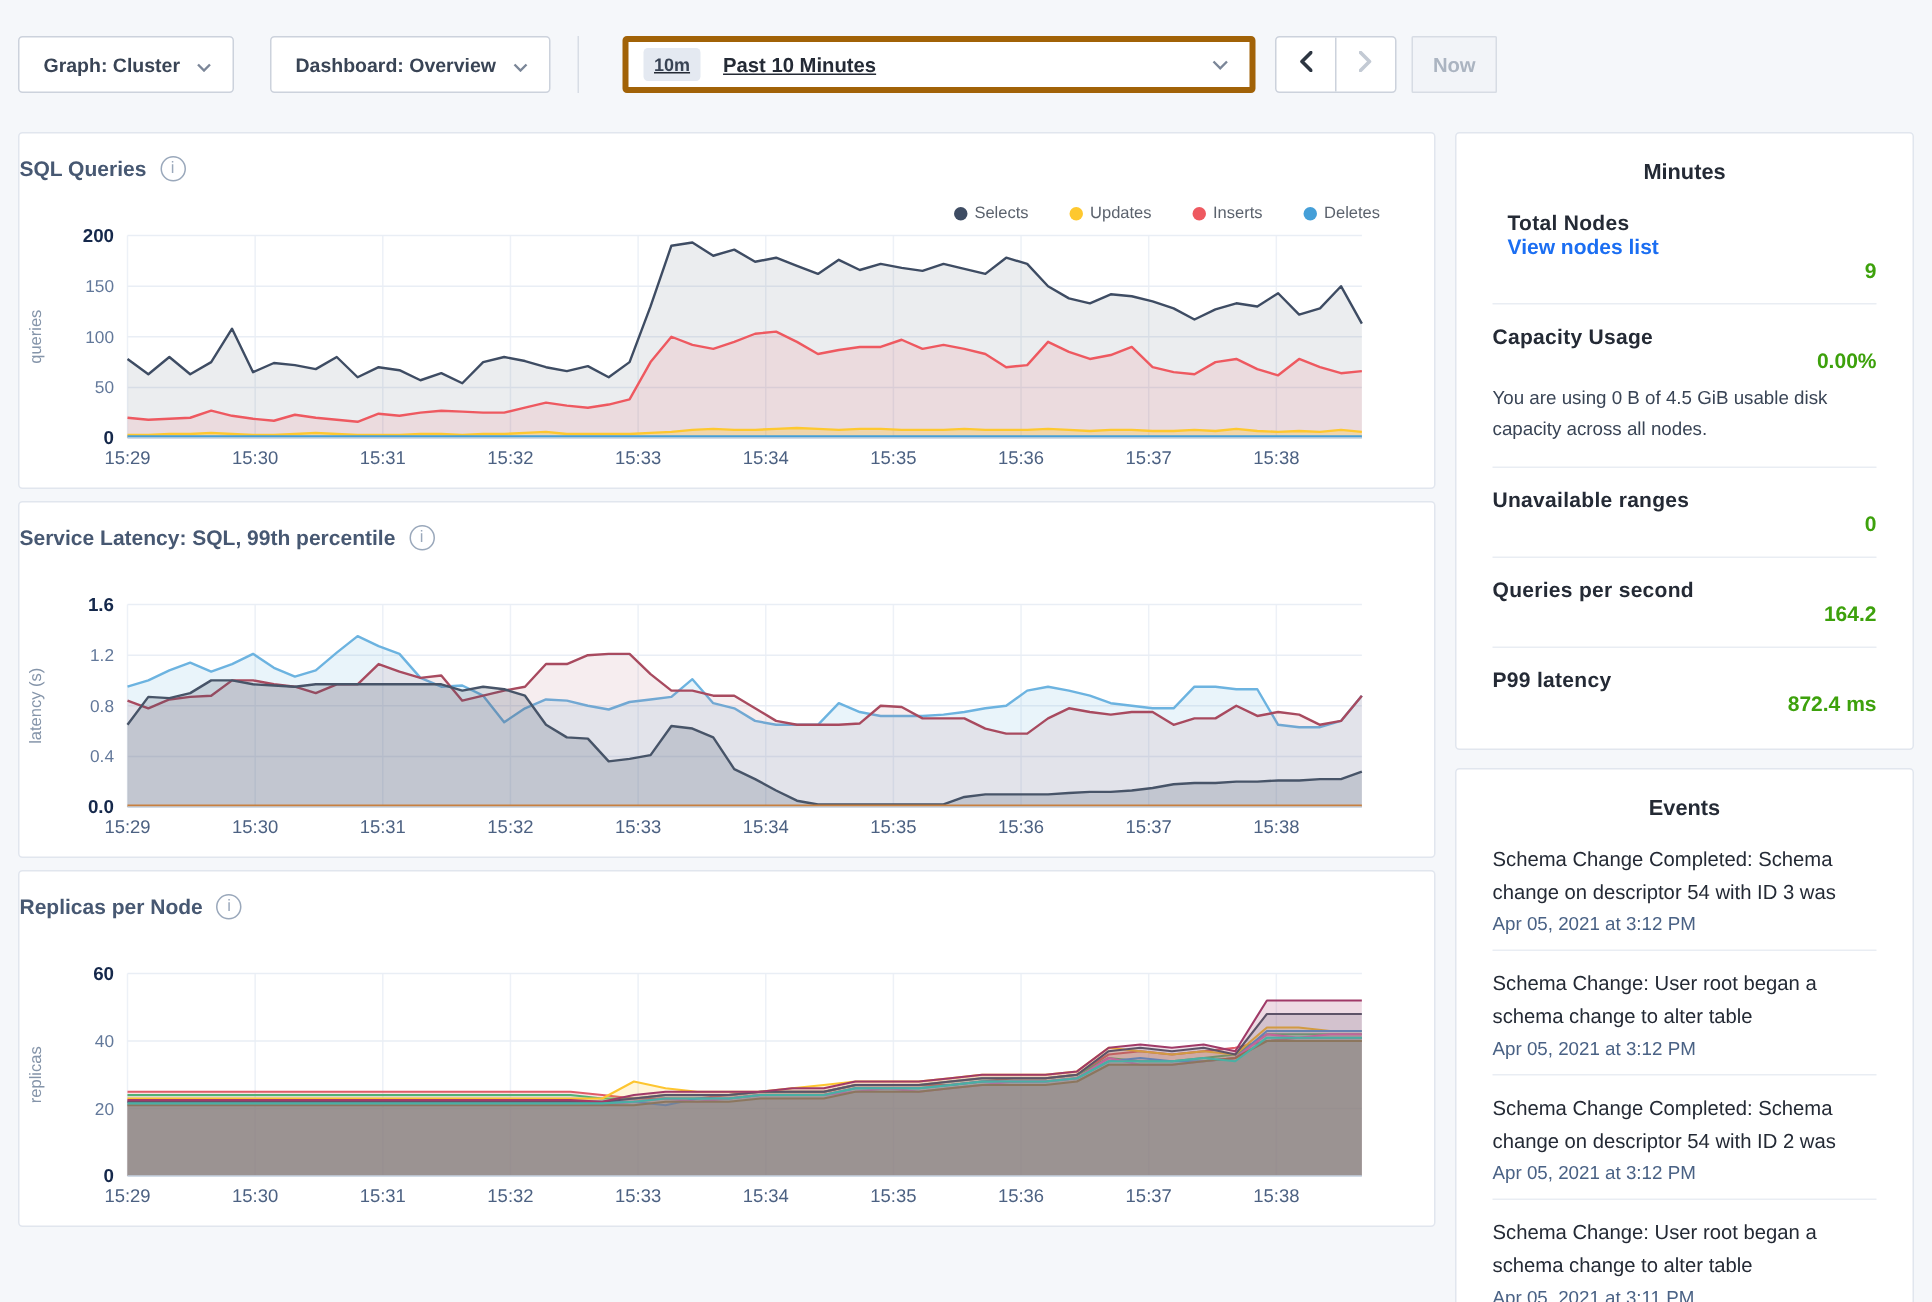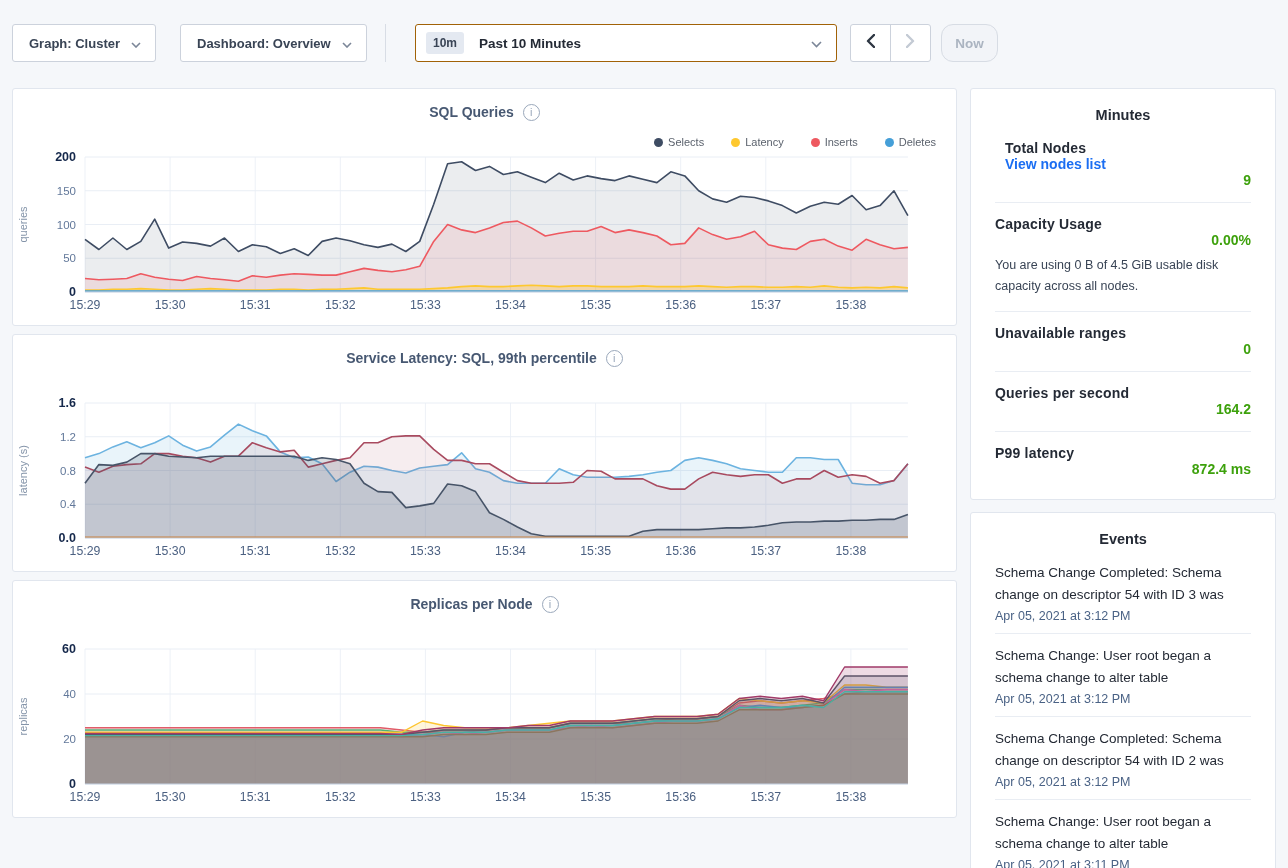--- a/index.html
+++ b/index.html
@@ -9,39 +9,39 @@
   .page-title{font-size:23px;font-weight:700;color:#20262e;margin:14px 0 0 2px;line-height:30px;}
   
   .controls{display:flex;align-items:center;margin-top:22px;height:42px;}
   .select-btn{display:flex;align-items:center;justify-content:space-between;background:#fff;
     border:1px solid #ccd2dc;border-radius:3px;height:38px;font-size:13px;font-weight:700;
     color:#394455;padding:0 14px 0 16px;cursor:pointer;box-sizing:border-box;}
   .sel-graph{width:144px;}
   .sel-dash{width:187px;margin-left:24px;}
   .vdivider{width:1px;height:38px;background:#d8dde5;margin-left:18px;}
   .timepicker{width:422px;margin-left:29px;display:flex;align-items:center;background:#fff;
-    border:1px solid #a16207;border-radius:3px;height:38px;padding:0 14px 0 10px;cursor:pointer;box-sizing:border-box;}
+    border:4px solid #a16207;border-radius:3px;height:38px;padding:0 14px 0 10px;cursor:pointer;box-sizing:border-box;text-decoration:underline;}
   .time-badge{background:#e4e9f1;border-radius:3px;padding:4px 7px;font-size:12px;font-weight:700;color:#394455;}
   .time-label{font-size:13.5px;font-weight:700;color:#242a35;margin-left:15px;flex:1;}
   .arrow-group{display:flex;margin-left:13px;border:1px solid #ccd2dc;border-radius:3px;background:#fff;height:38px;box-sizing:border-box;}
   .arrow-btn{width:39px;display:flex;align-items:center;justify-content:center;cursor:pointer;}
   .arrow-btn + .arrow-btn{border-left:1px solid #ccd2dc;}
-  .now-btn{margin-left:10px;height:38px;width:57px;border:1px solid #d7dce4;border-radius:12px;
+  .now-btn{margin-left:10px;height:38px;width:57px;border:1px solid #d7dce4;border-radius:1px;
     background:#f2f4f8;color:#abb4c1;font-weight:700;font-size:13.5px;display:flex;
     align-items:center;justify-content:center;box-sizing:border-box;cursor:default;}
   
   .main{display:flex;gap:13px;margin-top:24px;}
   .charts-col{width:945px;display:flex;flex-direction:column;gap:8px;}
   .card{background:#fff;border:1px solid #e1e6ee;border-radius:3px;box-sizing:border-box;}
   .chart-card{position:relative;height:238px;}
-  .chart-title-row{height:40px;display:flex;align-items:center;justify-content:center;gap:9px;padding-top:6px;box-sizing:border-box;}
+  .chart-title-row{height:40px;display:flex;align-items:center;gap:9px;padding-top:6px;box-sizing:border-box;}
   .chart-title{font-size:14px;font-weight:700;color:#475872;}
   .info-icon{width:17px;height:17px;border:1px solid #9aa8bb;border-radius:50%;color:#9aa8bb;
     font-size:11px;line-height:15px;text-align:center;box-sizing:border-box;display:inline-block;cursor:pointer;}
-  .chart-legend{position:absolute;top:47px;right:20px;display:flex;gap:27px;font-size:11px;color:#5b626d;}
+  .chart-legend{position:absolute;top:47px;right:36px;display:flex;gap:27px;font-size:11px;color:#5b626d;}
   .legend-item{display:flex;align-items:center;gap:5px;}
   .legend-dot{width:9px;height:9px;border-radius:50%;}
   .chart-svg{display:block;width:943px;height:196px;}
   
   .sidebar{width:318px;display:flex;flex-direction:column;gap:12px;}
   .side-card{padding:6px 24px 8px;}
   .side-title{text-align:center;font-size:14.5px;font-weight:700;color:#242a35;padding:12px 0 4px;}
   .srow{padding:13px 0 14px;border-bottom:1px solid #e9edf3;}
   .srow:last-child{border-bottom:none;}
   .srow-head{display:flex;align-items:baseline;flex-direction:column;}
@@ -114,21 +114,21 @@
           <span class="chart-title">SQL Queries</span>
           <span class="info-icon">i</span>
         </div>
         <div class="chart-legend">
             <span class="legend-item">
               <span class="legend-dot" style="background: rgb(62, 76, 99);"></span>
               <span>Selects</span>
             </span>
             <span class="legend-item">
               <span class="legend-dot" style="background: rgb(254, 200, 47);"></span>
-              <span>Latency</span>
+              <span>Updates</span>
             </span>
             <span class="legend-item">
               <span class="legend-dot" style="background: rgb(238, 89, 96);"></span>
               <span>Inserts</span>
             </span>
             <span class="legend-item">
               <span class="legend-dot" style="background: rgb(69, 159, 216);"></span>
               <span>Deletes</span>
             </span>
           </div>

